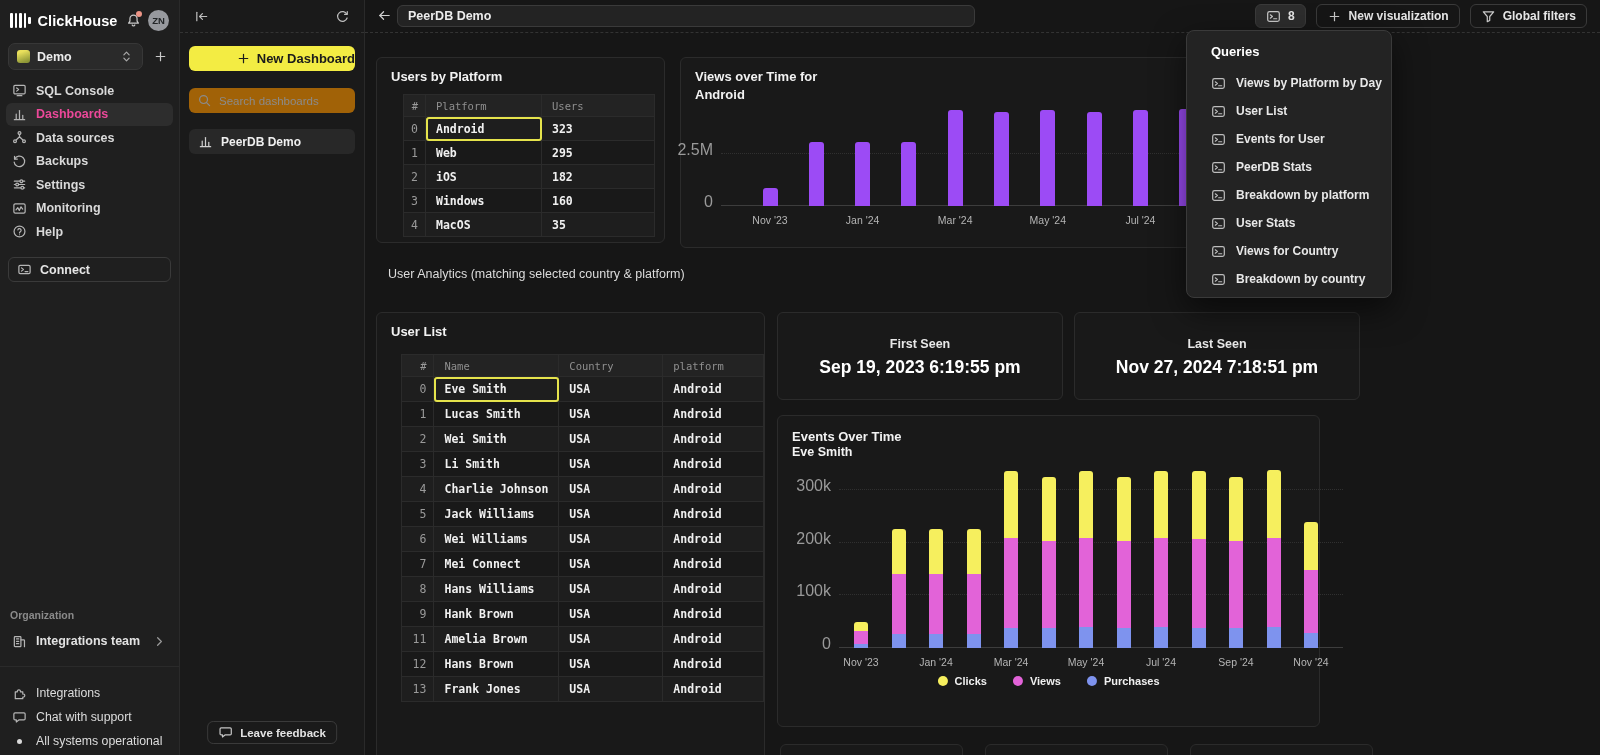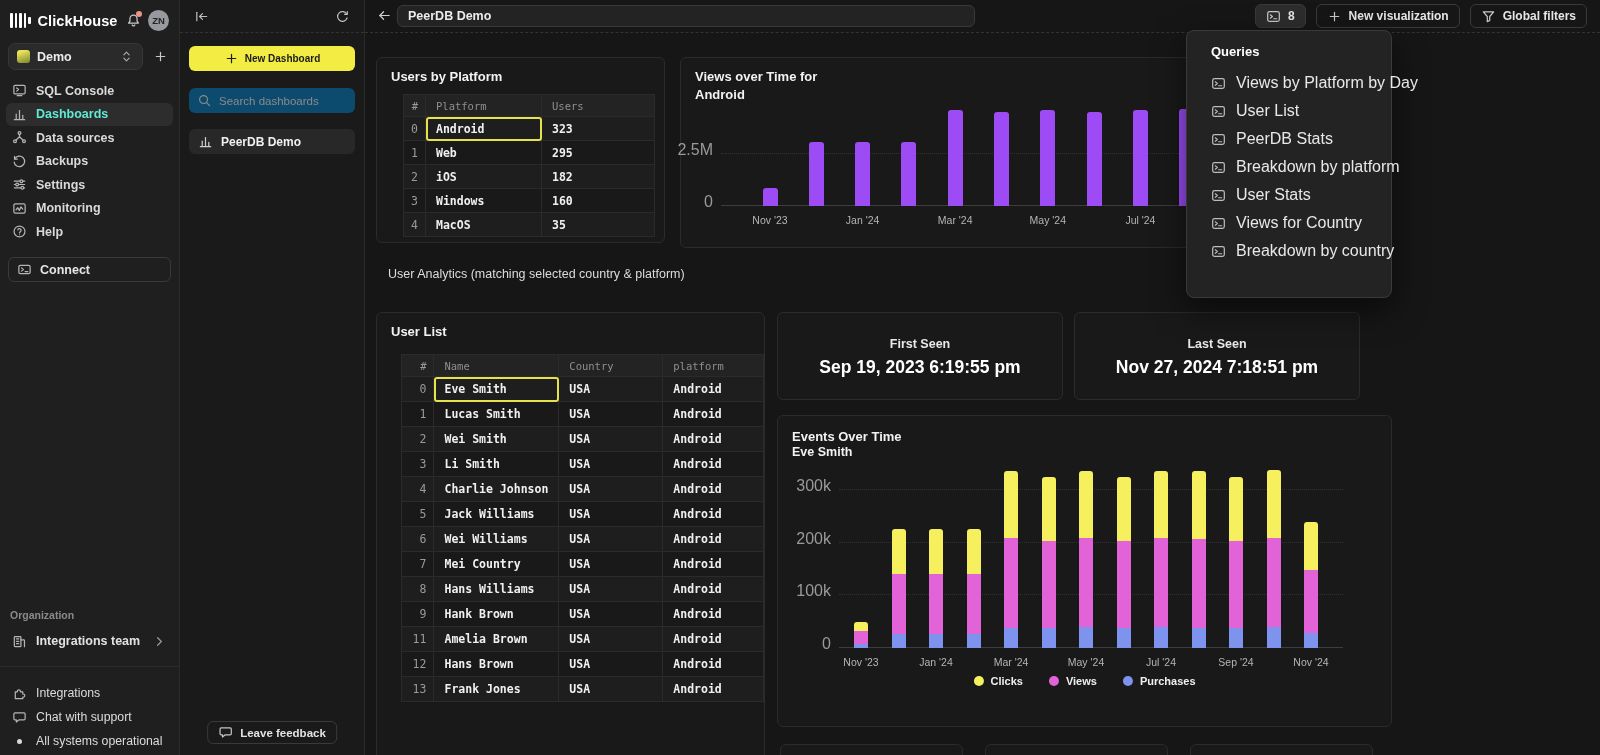--- a/index.html
+++ b/index.html
@@ -21,21 +21,21 @@
   .ws-row{display:flex;align-items:center;gap:6px;margin:11px 8px 16px 8px}
   .ws-select{flex:1;height:27px;background:#2a2a2a;border:1px solid #373737;border-radius:7px;display:flex;
     align-items:center;gap:7px;padding:0 8px;font-size:12.5px;font-weight:600;color:#ececec}
   .ws-ico{width:13px;height:13px;border-radius:3px;background:linear-gradient(160deg,#e9e05c 20%,#8d9637 85%)}
   .ws-ud{margin-left:auto;color:#a8a8a8;display:flex}
   .ws-add{width:22px;display:flex;justify-content:center;color:#c9c9c9;cursor:pointer}
   .nav-list{position:absolute;left:6px;right:6px;top:79px}
   .nav-item{height:23.5px;display:flex;align-items:center;gap:9px;padding:0 6px;border-radius:6px;
     font-size:12.5px;font-weight:600;color:#d9d9d9;cursor:pointer}
   .nav-item .ico{color:#b5b5b5;display:flex}
-  .nav-item.active{background:#2d2d2d;color:#5eead4}
+  .nav-item.active{background:#2d2d2d;color:#ec4899}
   .connect-btn{position:absolute;left:8px;right:8px;top:257px;height:25px;border:1px solid #3a3a3a;border-radius:6px;
     display:flex;align-items:center;gap:8px;padding:0 8px;font-size:12.5px;font-weight:600;color:#e6e6e6;cursor:pointer}
   .connect-btn .ico{color:#b5b5b5;display:flex}
   .org-label{position:absolute;left:10px;top:609px;font-size:10.5px;font-weight:600;color:#8a8a8a}
   .org-team{position:absolute;left:6px;right:6px;top:629px;height:24px;display:flex;align-items:center;gap:9px;
     padding:0 6px;font-size:12.5px;font-weight:600;color:#e2e2e2;cursor:pointer}
   .org-team .ico{color:#b5b5b5;display:flex}
   .org-team .chev{margin-left:auto;color:#9a9a9a;display:flex}
   .sb1-div{position:absolute;left:0;right:0;top:666px;border-top:1px solid #2a2a2a}
   .foot-list{position:absolute;left:6px;right:6px;top:681px}
@@ -43,23 +43,23 @@
     color:#dcdcdc;cursor:pointer}
   .foot-item .ico{color:#b5b5b5;display:flex;width:15px;justify-content:center}
   .dot{width:5px;height:5px;border-radius:50%;background:#d9d9d9}
 
   
   .sb2{position:absolute;left:180px;top:0;width:185px;height:755px;background:#1a1a1a;border-right:1px solid #2a2a2a}
   .sb2-top{height:33px;border-bottom:1px dashed #333;position:relative}
   .sb2-top .collapse{position:absolute;left:14px;top:9px;color:#bdbdbd;display:flex;cursor:pointer}
   .sb2-top .refresh{position:absolute;right:14px;top:9px;color:#bdbdbd;display:flex;cursor:pointer}
   .nd-btn{position:absolute;left:9px;right:9px;top:46px;height:25px;background:#f3ec43;border-radius:6px;color:#1b1b1b;
-    display:flex;align-items:center;justify-content:center;gap:6px;font-size:10px;font-weight:600;cursor:pointer}
+    display:flex;align-items:center;justify-content:flex-end;gap:6px;font-size:13px;font-weight:600;cursor:pointer}
   .nd-btn .ico{display:flex}
-  .search-box{position:absolute;left:9px;right:9px;top:88px;height:25px;background:#0c4a6e;border-radius:6px;
+  .search-box{position:absolute;left:9px;right:9px;top:88px;height:25px;background:#a16207;border-radius:6px;
     display:flex;align-items:center;gap:7px;padding:0 8px;color:#8b8b8b}
   .search-box input{flex:1;background:transparent;border:0;outline:0;color:#dadada;font-size:11.5px;
     font-family:"Liberation Sans",sans-serif}
   .search-box input::placeholder{color:#8b8b8b}
   .dash-item{position:absolute;left:9px;right:9px;top:129px;height:25px;background:#282828;border-radius:6px;
     display:flex;align-items:center;gap:8px;padding:0 9px;font-size:12px;font-weight:700;color:#f0f0f0;cursor:pointer}
   .dash-item .ico{color:#cfcfcf;display:flex}
   .feedback-btn{position:absolute;left:50%;transform:translateX(-50%);top:721px;height:23px;padding:0 10px;
     border:1px solid #3a3a3a;border-radius:6px;display:flex;align-items:center;gap:7px;font-size:11.5px;
     font-weight:600;color:#e3e3e3;white-space:nowrap;cursor:pointer}
@@ -111,21 +111,21 @@
 
   
   .stat-label{position:absolute;left:0;right:0;top:24px;text-align:center;font-size:12.5px;font-weight:700;color:#e8e8e8}
   .stat-value{position:absolute;left:0;right:0;top:44px;text-align:center;font-size:17.5px;font-weight:700;color:#fff}
 
   
   .popup{position:absolute;left:821px;top:30px;width:206px;height:268px;background:#232323;border:1px solid #3a3a3a;
     border-radius:8px;box-shadow:0 12px 32px rgba(0,0,0,.55);z-index:20}
   .popup h3{position:absolute;left:24px;top:13px;font-size:13px;font-weight:700;color:#fff}
   .q-list{position:absolute;left:0;right:0;top:38px}
-  .q-item{height:28px;display:flex;align-items:center;gap:10px;padding:0 12px 0 24px;font-size:16px;font-weight:400;
+  .q-item{height:28px;display:flex;align-items:center;gap:10px;padding:0 12px 0 24px;font-size:12px;font-weight:700;
     color:#e8e8e8;cursor:pointer;white-space:nowrap}
   .q-item .ico{color:#bdbdbd;display:flex}
 
   svg{display:block}
 </style>
 </head>
 <body>
 
 <div class="app">
 
@@ -507,21 +507,21 @@
                 <td>Android</td>
               </tr>
               <tr>
                 <td class="hash">6</td>
                 <td>Wei Williams</td>
                 <td>USA</td>
                 <td>Android</td>
               </tr>
               <tr>
                 <td class="hash">7</td>
-                <td>Mei Country</td>
+                <td>Mei Connect</td>
                 <td>USA</td>
                 <td>Android</td>
               </tr>
               <tr>
                 <td class="hash">8</td>
                 <td>Hans Williams</td>
                 <td>USA</td>
                 <td>Android</td>
               </tr>
               <tr>
@@ -555,21 +555,21 @@
 
     <section class="panel" style="left:412px;top:312px;width:286px;height:88px">
       <div class="stat-label">First Seen</div>
       <div class="stat-value">Sep 19, 2023 6:19:55 pm</div>
     </section>
     <section class="panel" style="left:709px;top:312px;width:286px;height:88px">
       <div class="stat-label">Last Seen</div>
       <div class="stat-value">Nov 27, 2024 7:18:51 pm</div>
     </section>
 
-    <section class="panel" id="events-panel" style="left:412px;top:415px;width:615px;height:312px">
+    <section class="panel" id="events-panel" style="left:412px;top:415px;width:543px;height:312px">
       <div class="p-title" style="top:12px">Events Over Time</div>
       <div class="p-sub">Eve Smith</div>
       <div class="legend" id="events-legend">
           <span class="item">
             <span class="ldot" style="background: rgb(246, 239, 94);"></span>
             <span>Clicks</span>
           </span>
           <span class="item">
             <span class="ldot" style="background: rgb(226, 99, 216);"></span>
             <span>Views</span>
@@ -691,20 +691,30 @@
             <span>User List</span>
           </div>
           <div class="q-item">
             <span class="ico">
               <svg viewBox="0 0 16 16" width="15" height="15" fill="none" stroke="currentColor" stroke-width="1.3" stroke-linecap="round" stroke-linejoin="round">
                 <rect x="1.8" y="2.8" width="12.4" height="10.4" rx="2"></rect>
                 <path d="M4.6 6.2L6.8 8l-2.2 1.8"></path>
                 <path d="M8.2 10.4h3.2"></path>
               </svg>
             </span>
+            <span>Events for User</span>
+          </div>
+          <div class="q-item">
+            <span class="ico">
+              <svg viewBox="0 0 16 16" width="15" height="15" fill="none" stroke="currentColor" stroke-width="1.3" stroke-linecap="round" stroke-linejoin="round">
+                <rect x="1.8" y="2.8" width="12.4" height="10.4" rx="2"></rect>
+                <path d="M4.6 6.2L6.8 8l-2.2 1.8"></path>
+                <path d="M8.2 10.4h3.2"></path>
+              </svg>
+            </span>
             <span>PeerDB Stats</span>
           </div>
           <div class="q-item">
             <span class="ico">
               <svg viewBox="0 0 16 16" width="15" height="15" fill="none" stroke="currentColor" stroke-width="1.3" stroke-linecap="round" stroke-linejoin="round">
                 <rect x="1.8" y="2.8" width="12.4" height="10.4" rx="2"></rect>
                 <path d="M4.6 6.2L6.8 8l-2.2 1.8"></path>
                 <path d="M8.2 10.4h3.2"></path>
               </svg>
             </span>

